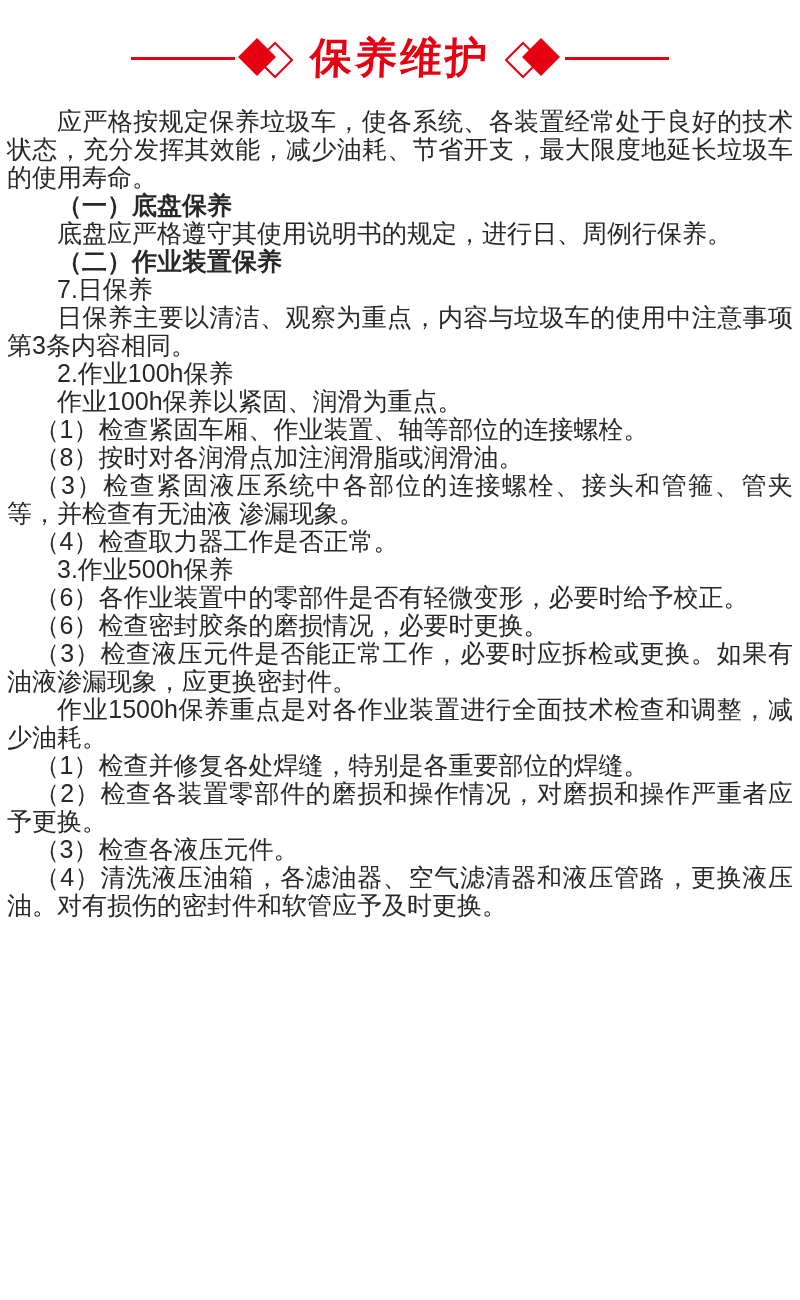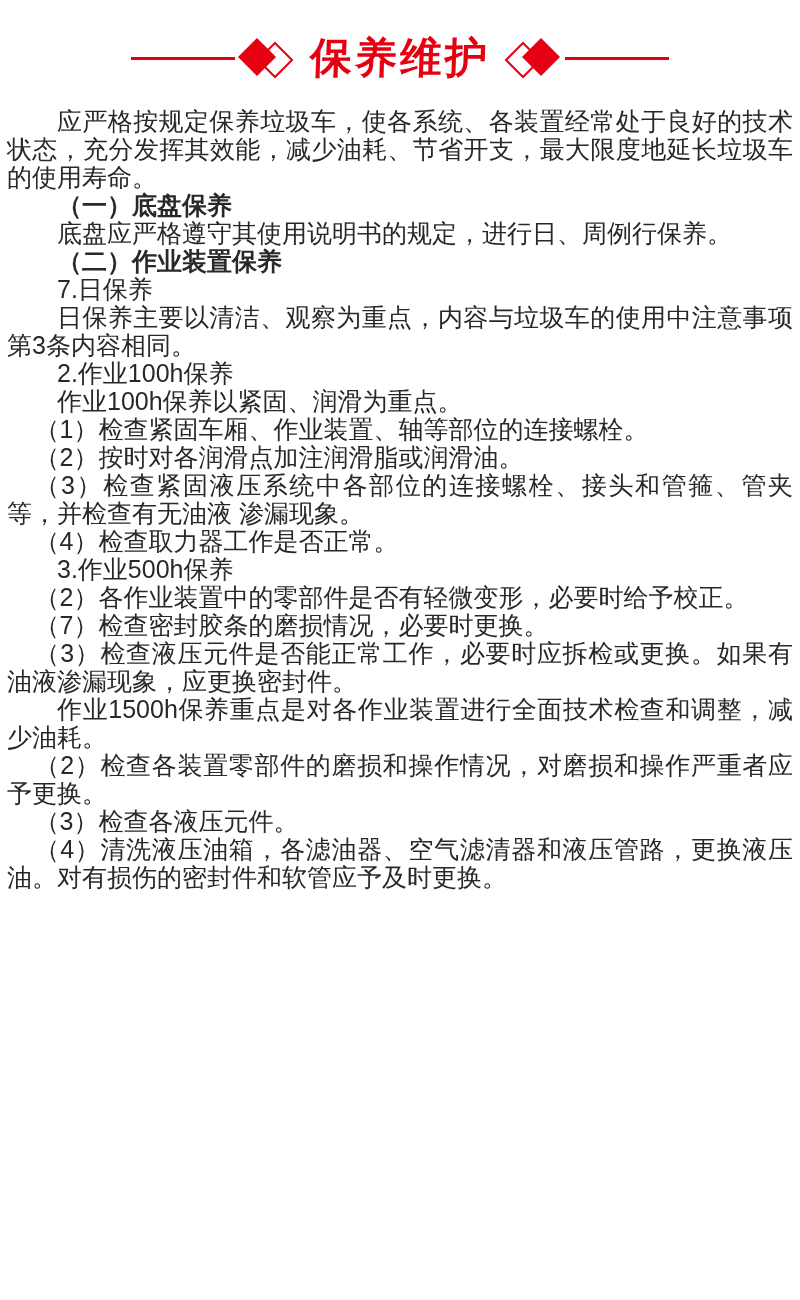--- a/index.html
+++ b/index.html
@@ -75,24 +75,25 @@
 <div class="content">
     <p class="para">应严格按规定保养垃圾车，使各系统、各装置经常处于良好的技术状态，充分发挥其效能，减少油耗、节省开支，最大限度地延长垃圾车的使用寿命。</p>
     <p class="heading">（一）底盘保养</p>
     <p class="para">底盘应严格遵守其使用说明书的规定，进行日、周例行保养。</p>
     <p class="heading">（二）作业装置保养</p>
     <p class="para">7.日保养</p>
     <p class="para">日保养主要以清洁、观察为重点，内容与垃圾车的使用中注意事项第3条内容相同。</p>
     <p class="para">2.作业100h保养</p>
     <p class="para">作业100h保养以紧固、润滑为重点。</p>
     <p class="item">（1）检查紧固车厢、作业装置、轴等部位的连接螺栓。</p>
-    <p class="item">（2）按时对各润滑点加注润滑脂或润滑油。</p>
+    <p class="item">（8）按时对各润滑点加注润滑脂或润滑油。</p>
     <p class="item">（3）检查紧固液压系统中各部位的连接螺栓、接头和管箍、管夹等，并检查有无油液 渗漏现象。</p>
     <p class="item">（4）检查取力器工作是否正常。</p>
     <p class="para">3.作业500h保养</p>
-    <p class="item">（2）各作业装置中的零部件是否有轻微变形，必要时给予校正。</p>
-    <p class="item">（7）检查密封胶条的磨损情况，必要时更换。</p>
+    <p class="item">（6）各作业装置中的零部件是否有轻微变形，必要时给予校正。</p>
+    <p class="item">（6）检查密封胶条的磨损情况，必要时更换。</p>
     <p class="item">（3）检查液压元件是否能正常工作，必要时应拆检或更换。如果有油液渗漏现象，应更换密封件。</p>
     <p class="para">作业1500h保养重点是对各作业装置进行全面技术检查和调整，减少油耗。</p>
+    <p class="item">（1）检查并修复各处焊缝，特别是各重要部位的焊缝。</p>
     <p class="item">（2）检查各装置零部件的磨损和操作情况，对磨损和操作严重者应予更换。</p>
     <p class="item">（3）检查各液压元件。</p>
     <p class="item">（4）清洗液压油箱，各滤油器、空气滤清器和液压管路，更换液压油。对有损伤的密封件和软管应予及时更换。</p>
   </div>
 
 </body></html>

